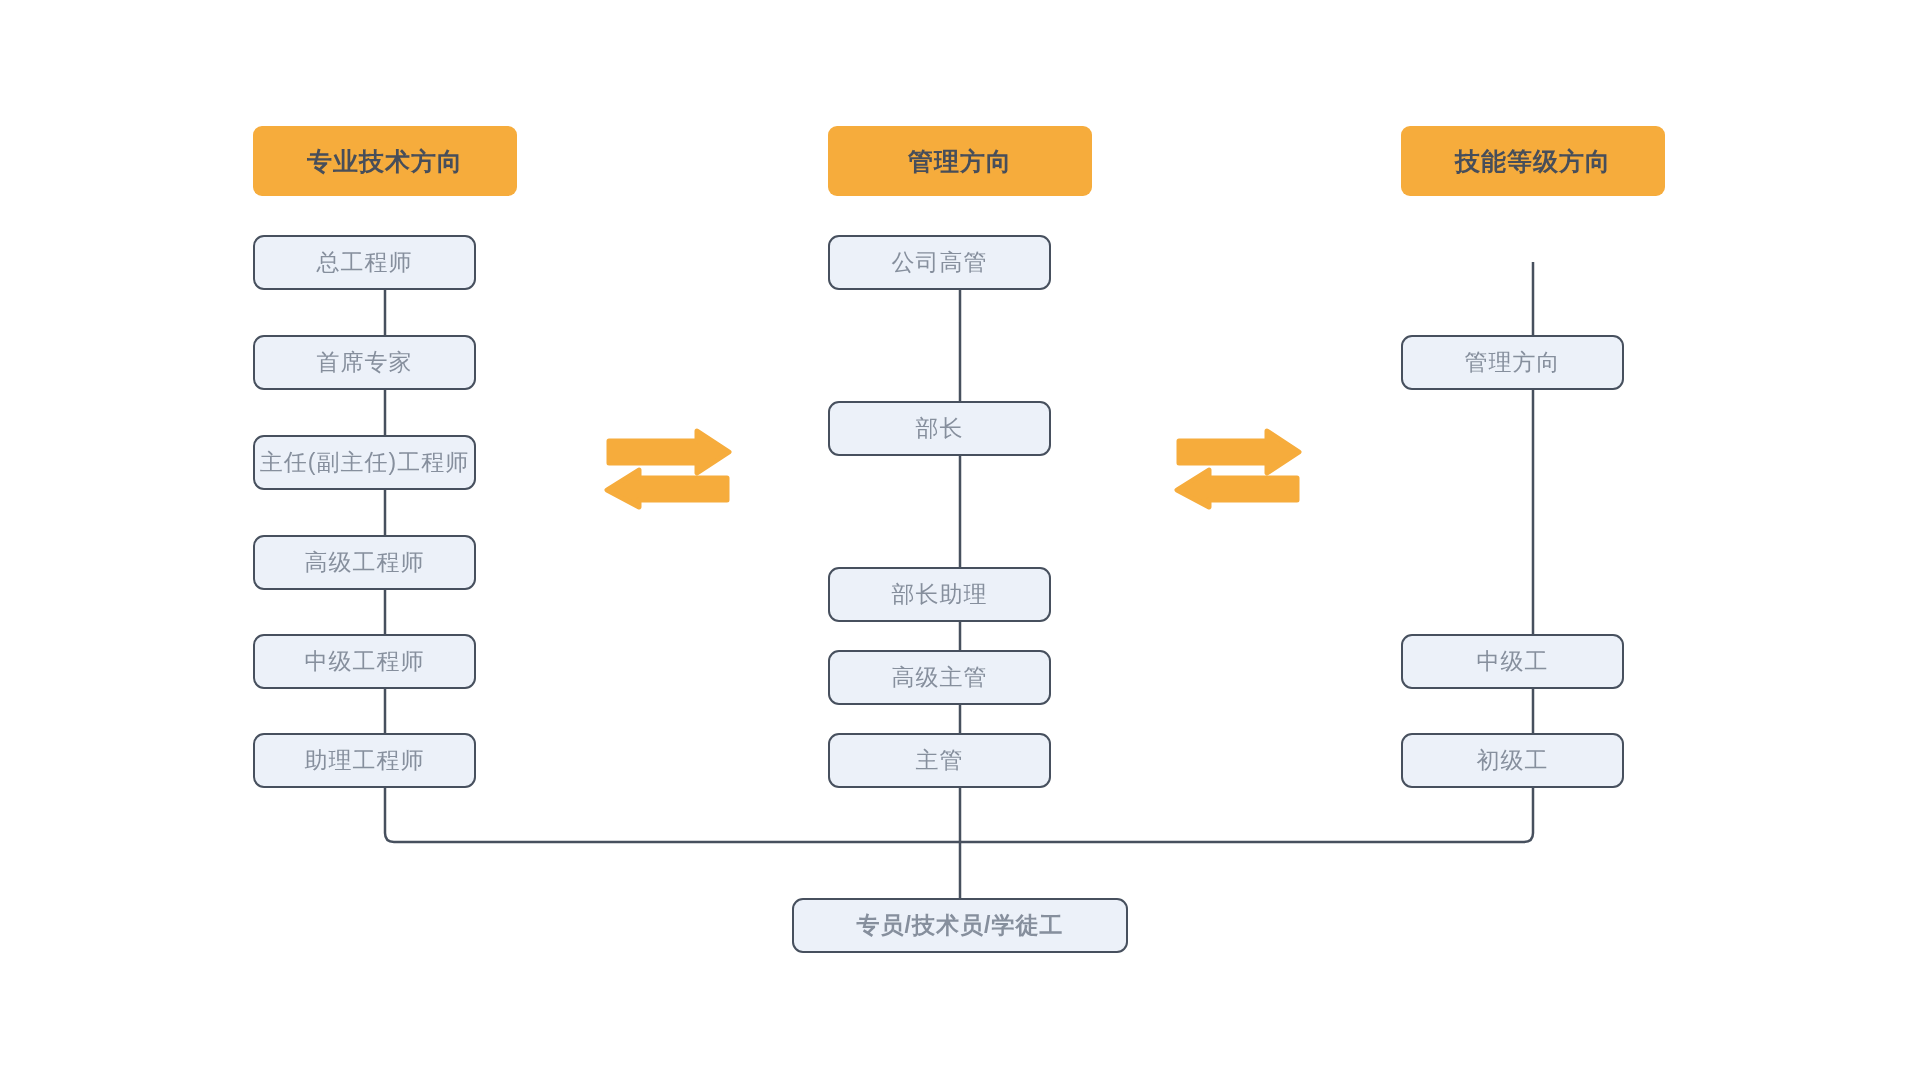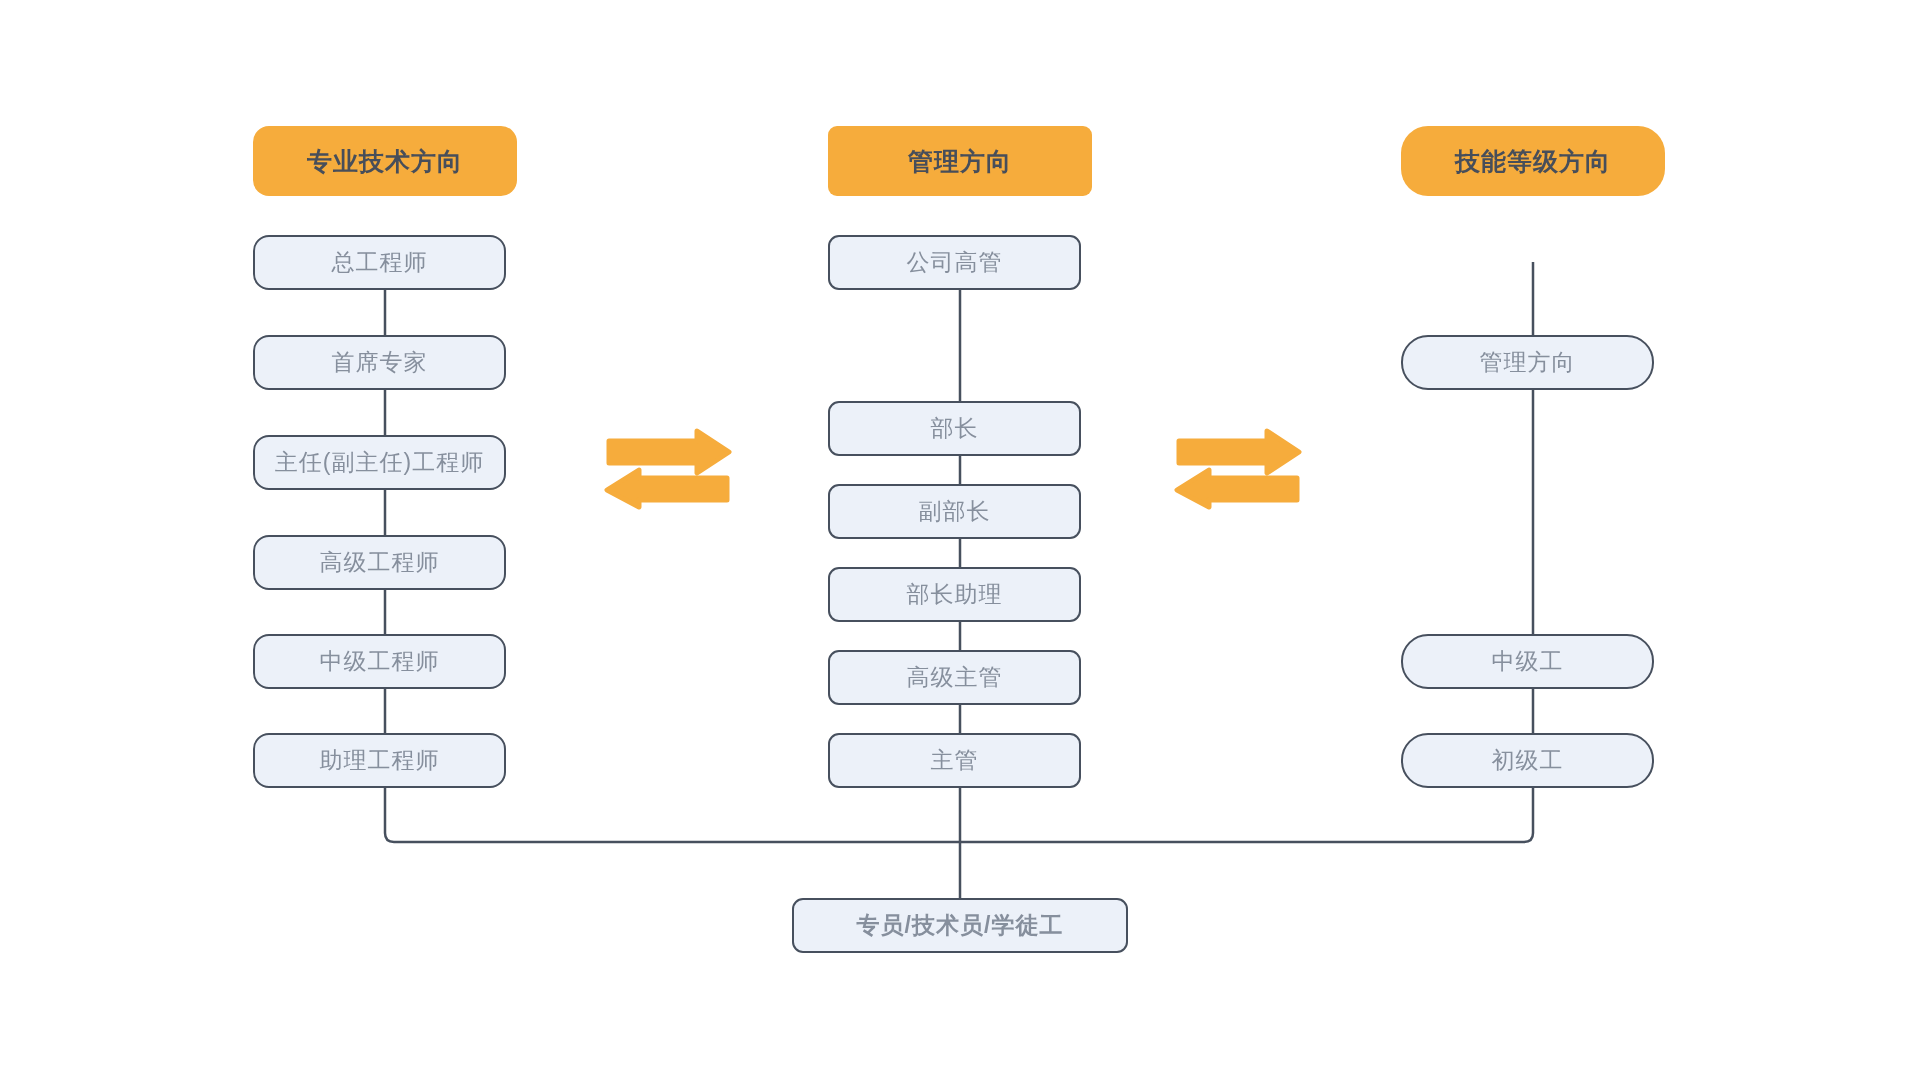--- a/index.html
+++ b/index.html
@@ -31,21 +31,21 @@
     align-items: center;
     justify-content: center;
     font-size: 25px;
     font-weight: bold;
     letter-spacing: 1px;
     color: var(--header-text, #474e5a);
     box-sizing: border-box;
   }
   .node {
     position: absolute;
-    width: 253px;
+    width: 223px;
     height: 55px;
     background: var(--box-bg, #ecf1f9);
     border: 2.5px solid var(--box-border, #47505e);
     border-radius: 11px;
     display: flex;
     align-items: center;
     justify-content: center;
     font-size: 23px;
     letter-spacing: 1px;
     color: var(--box-text, #868f9d);
@@ -54,23 +54,23 @@
   .node.base {
     width: 336px;
     font-weight: bold;
   }
   .swap {
     position: absolute;
     width: 130px;
     height: 82px;
   }
   
-  .col-left  { left: 253px; border-radius: 16px; }
+  .col-left  { left: 253px; }
   .col-mid   { left: 828px; }
-  .col-right { left: 1401px; border-radius: 27px; }
+  .col-right { left: 1401px; }
 </style>
 </head>
 <body>
 
 <div class="canvas">
 
   <svg class="connector-layer" viewBox="0 0 1920 1080" xmlns="http://www.w3.org/2000/svg">
 
     <path d="M385 262 L385 833 Q385 842 394 842 L1524 842 Q1533 842 1533 833 L1533 262" fill="none" stroke="#47505e" stroke-width="2.5"></path>
 
@@ -83,21 +83,20 @@
 
   <div class="node col-left" style="top:235px">总工程师</div>
   <div class="node col-left" style="top:335px">首席专家</div>
   <div class="node col-left" style="top:435px">主任(副主任)工程师</div>
   <div class="node col-left" style="top:535px">高级工程师</div>
   <div class="node col-left" style="top:634px">中级工程师</div>
   <div class="node col-left" style="top:733px">助理工程师</div>
 
   <div class="node col-mid" style="top:235px">公司高管</div>
   <div class="node col-mid" style="top:401px">部长</div>
-  <div class="node col-mid" style="top:484px">副部长</div>
   <div class="node col-mid" style="top:567px">部长助理</div>
   <div class="node col-mid" style="top:650px">高级主管</div>
   <div class="node col-mid" style="top:733px">主管</div>
 
   <div class="node col-right" style="top:335px">管理方向</div>
   <div class="node col-right" style="top:634px">中级工</div>
   <div class="node col-right" style="top:733px">初级工</div>
 
   <div class="node base" style="left:792px; top:898px">专员/技术员/学徒工</div>
 

